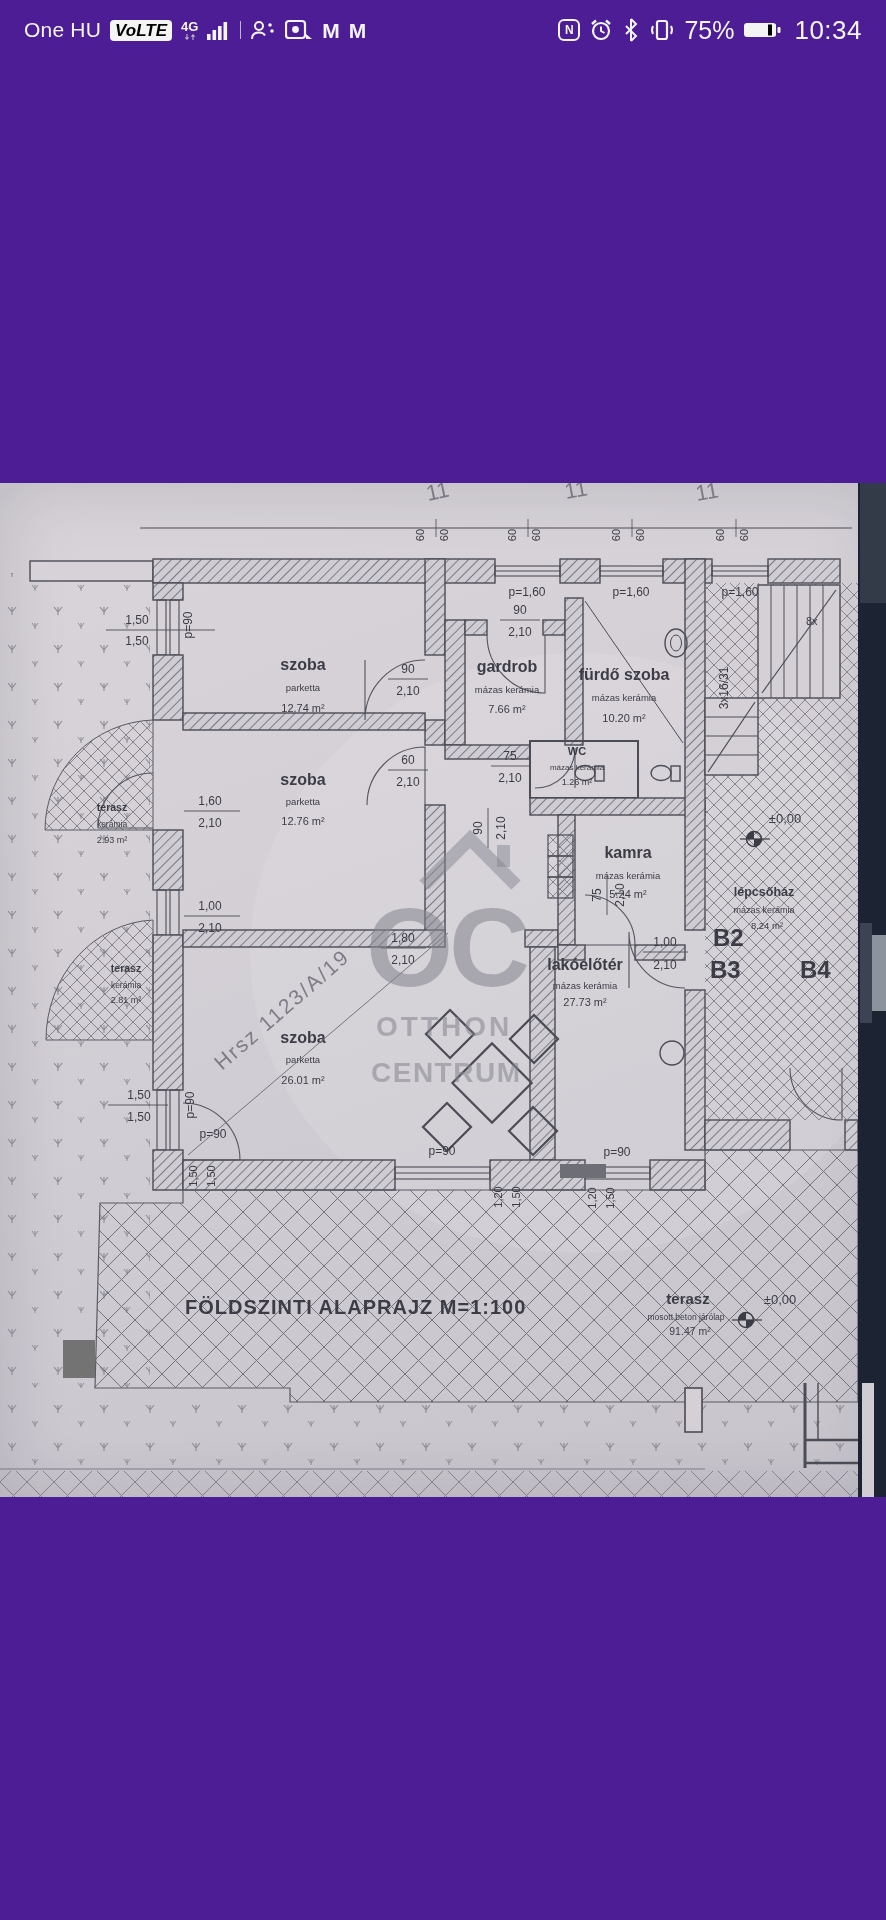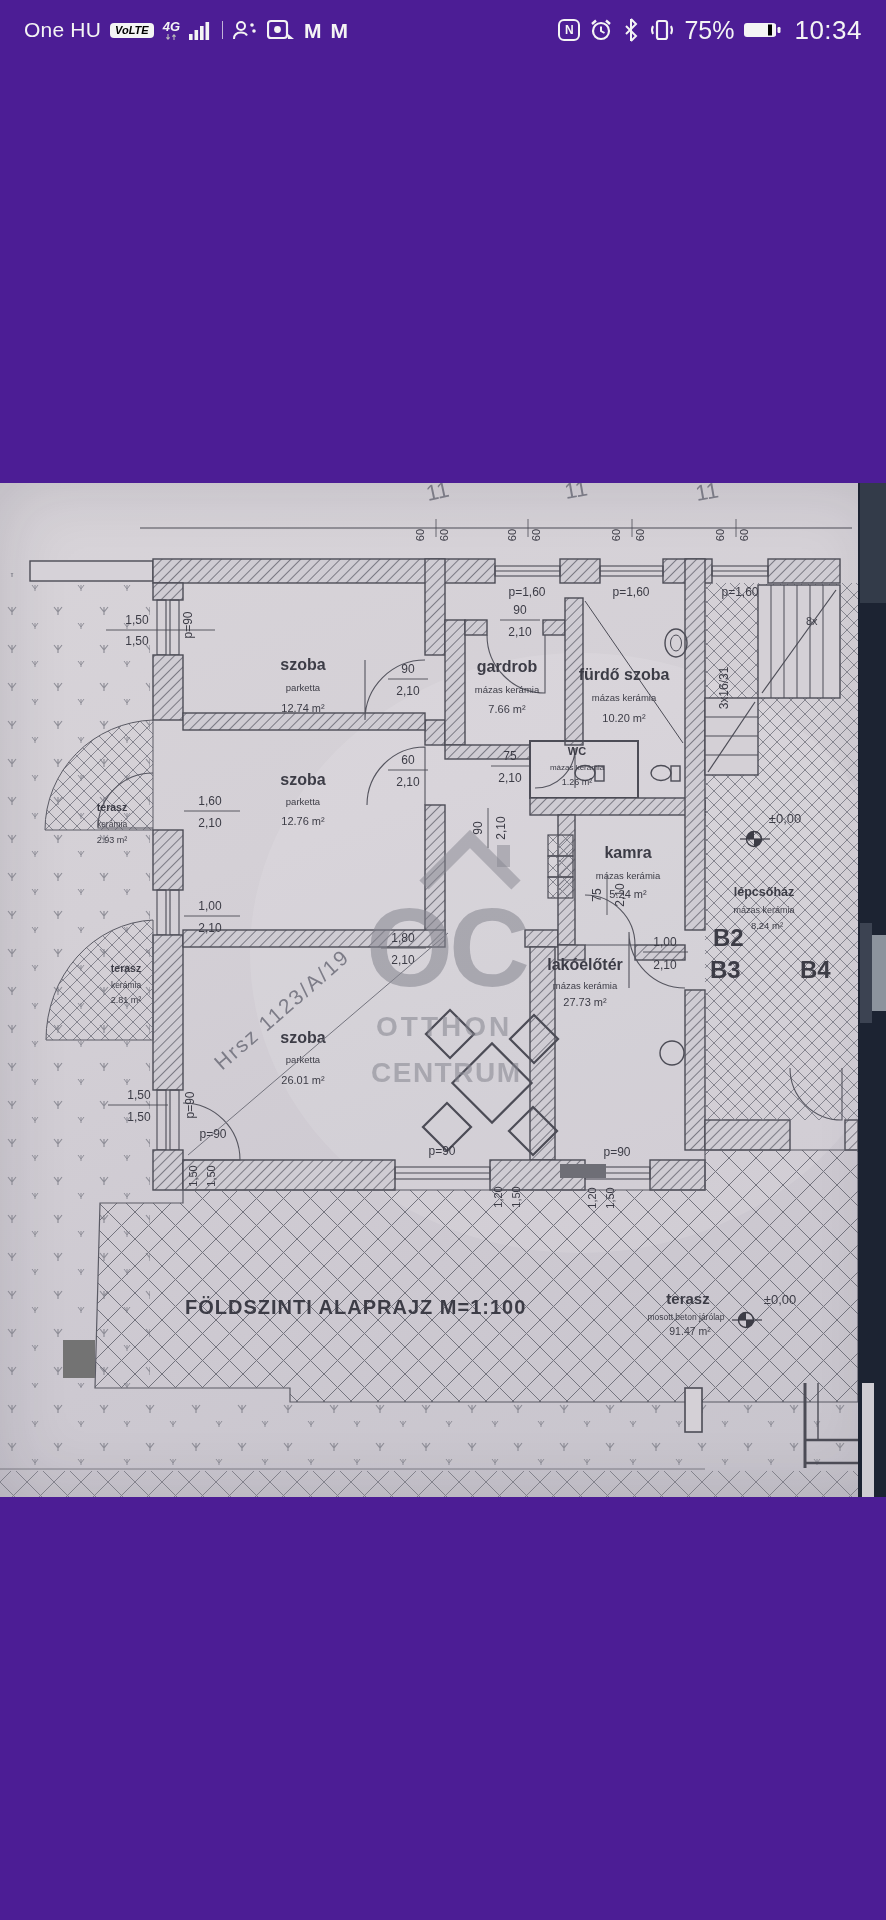--- a/index.html
+++ b/index.html
@@ -4,24 +4,24 @@
 <style>
   html,body{margin:0;padding:0;background:#000;}
   .screen{position:relative;width:886px;height:1920px;background:#4c1d95;overflow:hidden;
           font-family:"Liberation Sans",sans-serif;}
   
   .statusbar{position:absolute;top:0;left:0;width:886px;height:60px;display:flex;
              align-items:center;justify-content:space-between;padding:0 24px;box-sizing:border-box;
              color:#f4f4f4;}
   .sb-left,.sb-right{display:flex;align-items:center;gap:9px;}
   .sb-carrier{font-size:21px;letter-spacing:.2px;}
-  .sb-volte{background:#f4f4f4;color:#000;font-weight:bold;font-style:italic;font-size:11px;
+  .sb-volte{background:#f4f4f4;color:#000;font-weight:bold;font-style:italic;font-size:17px;
             padding:2px 5px;border-radius:4px;line-height:1;}
   .sb-4g{display:flex;flex-direction:column;align-items:center;line-height:1;}
-  .sb-4g .g{font-size:13px;font-weight:bold;font-style:italic;}
+  .sb-4g .g{font-size:13px;font-weight:bold;}
   .sb-m{font-size:21px;font-weight:bold;line-height:1;}
   .sb-nfc{border:2px solid #f4f4f4;border-radius:6px;width:18px;height:18px;display:flex;
           align-items:center;justify-content:center;font-size:12px;font-weight:bold;}
   .sb-pct{font-size:25px;}
   .sb-time{font-size:26px;letter-spacing:.5px;margin-left:4px;}
   .sb-div{width:1px;height:18px;background:#f4f4f4;opacity:.7;}
   
   .photo{position:absolute;top:483px;left:0;width:886px;height:1014px;
          background:linear-gradient(160deg,#d8d4d9 0%,#d4d0d6 35%,#cdc9d1 70%,#c7c4cc 100%);
          box-shadow:inset 0 0 70px rgba(20,20,40,.14);}

